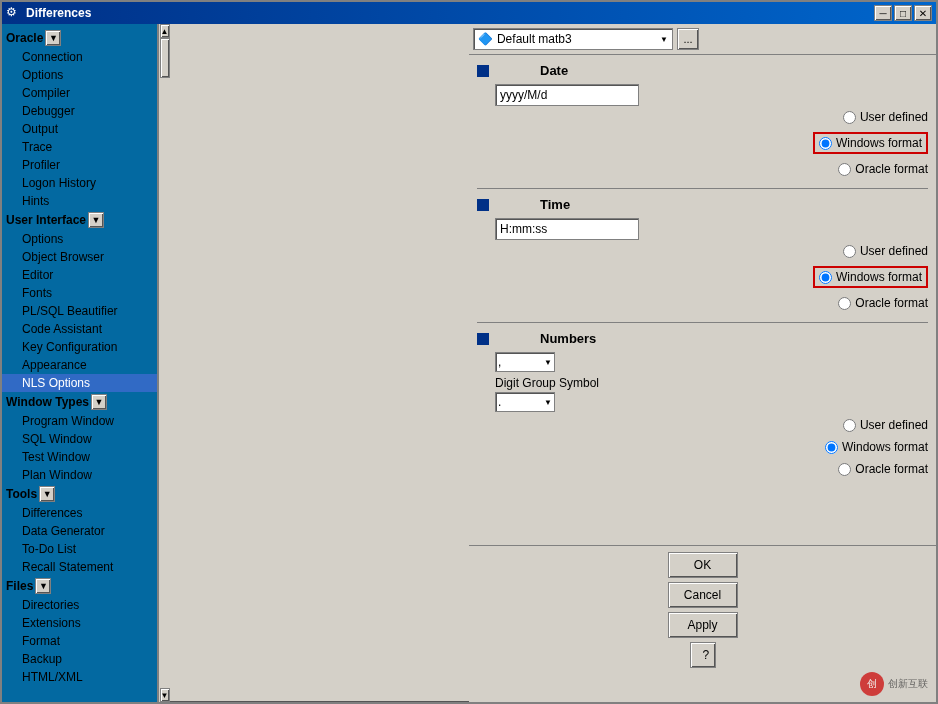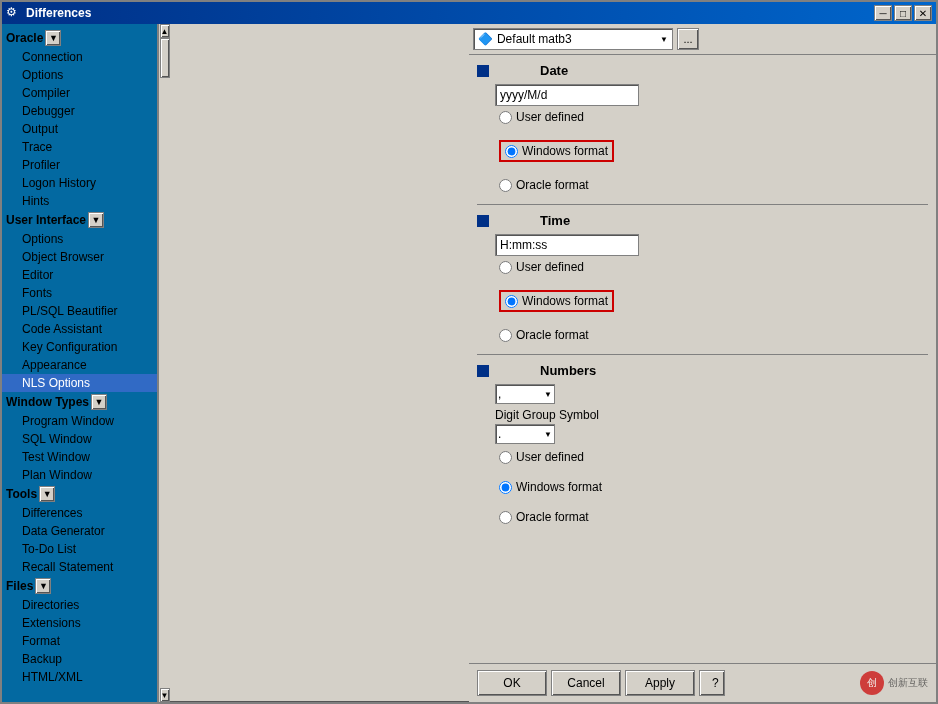--- a/index.html
+++ b/index.html
@@ -192,22 +192,23 @@
       padding: 0 4px;
       font-size: 12px;
       margin-left: 0;
       display: block;
       margin-bottom: 4px;
     }
     
     .radio-group {
       display: flex;
       flex-direction: column;
-      gap: 16px;
+      gap: 8px;
       margin-left: 4px;
+      align-items: flex-end;
     }
     
     .radio-item {
       display: flex;
       align-items: center;
       gap: 4px;
       cursor: pointer;
     }
     
     .radio-item input[type="radio"] {
@@ -259,20 +260,21 @@
     }
     
     .bottom-bar {
       padding: 6px 8px;
       background: #d4d0c8;
       border-top: 1px solid #808080;
       display: flex;
       align-items: center;
       gap: 4px;
       justify-content: flex-start;
+      flex-direction: column;
     }
     
     .bottom-btn {
       min-width: 70px;
       height: 26px;
       background: #d4d0c8;
       border: 1px solid #808080;
       box-shadow: inset 1px 1px #fff, inset -1px -1px #555;
       font-size: 12px;
       cursor: pointer;

